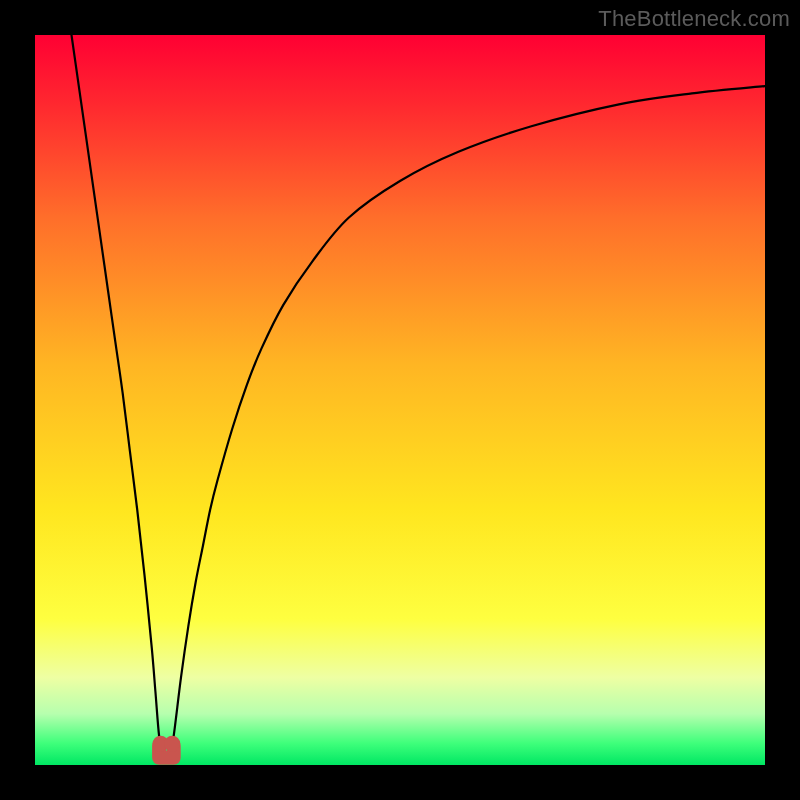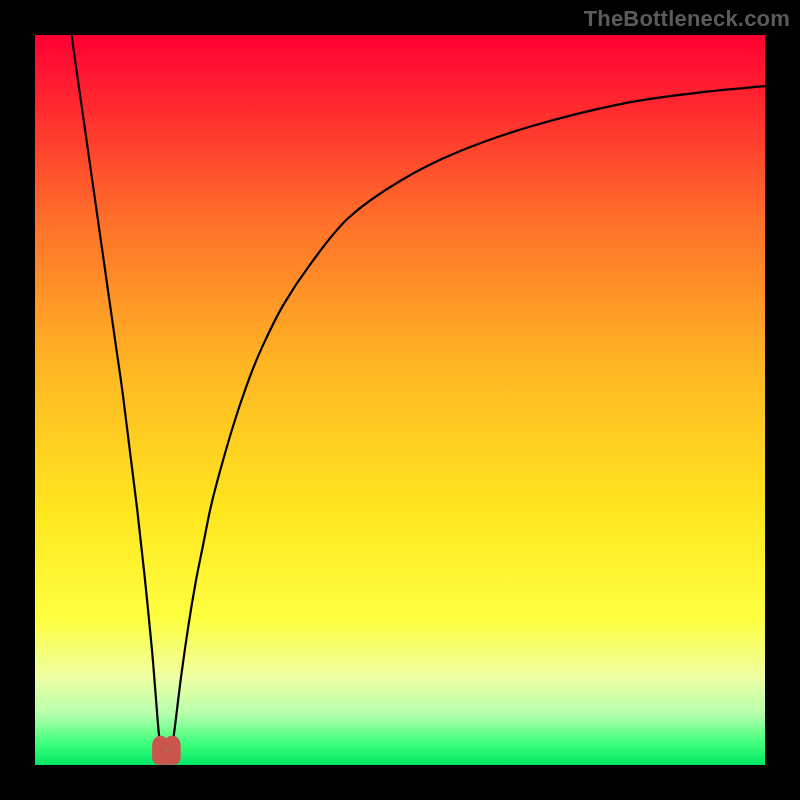--- a/index.html
+++ b/index.html
@@ -27,21 +27,21 @@
     height: 730px;
     overflow: hidden;
   }
   .watermark {
     position: absolute;
     top: 6px;
     right: 10px;
     color: #5b5b5b;
     font-size: 22px;
     letter-spacing: 0.2px;
-    font-weight: 700;
+    font-weight: 400;
   }
   svg { display: block; }
 </style>
 </head>
 <body>
 
 <div class="frame">
   <div class="watermark">TheBottleneck.com</div>
   <div class="plot">
     <svg id="chart-svg" width="730" height="730" viewBox="0 0 730 730" preserveAspectRatio="none">

